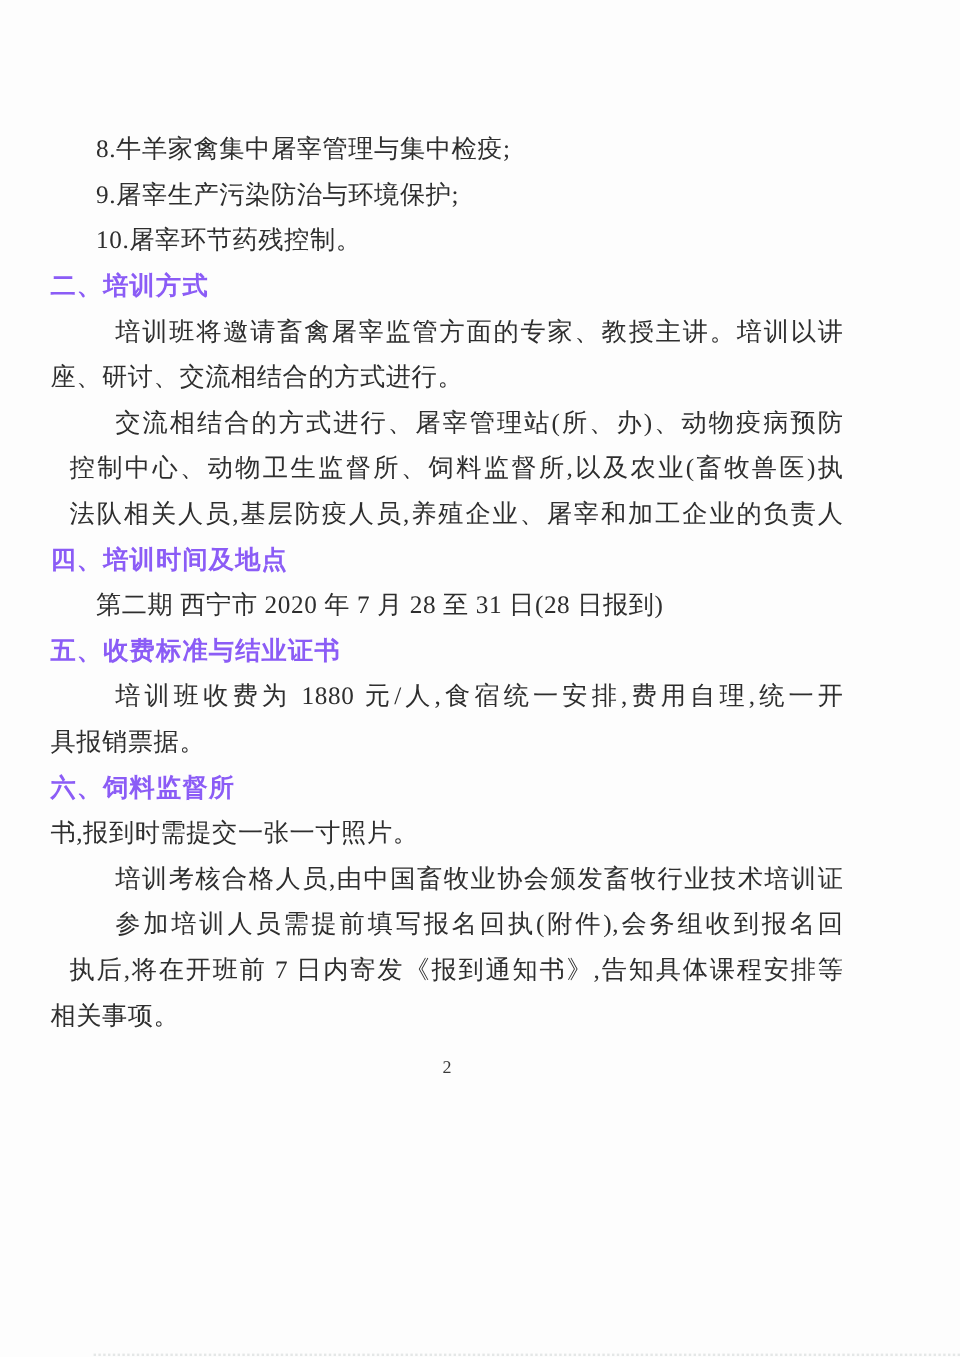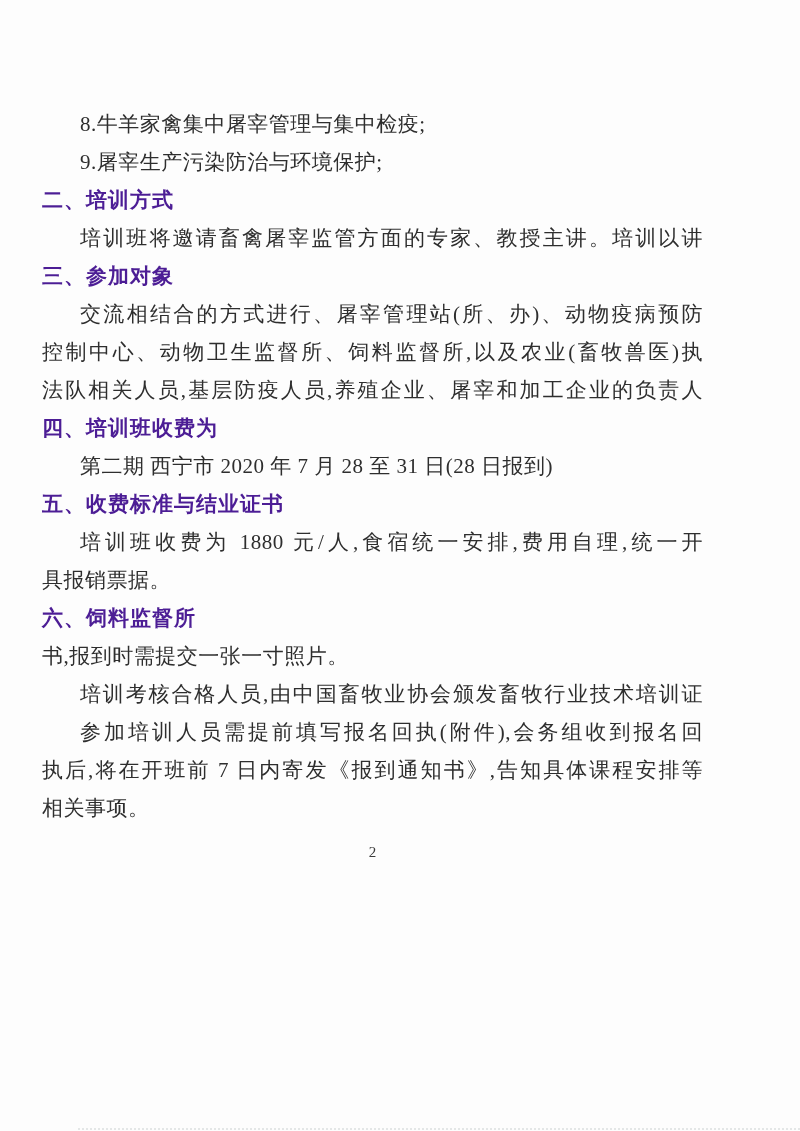--- a/index.html
+++ b/index.html
@@ -32,24 +32,25 @@
     overflow: visible;
     letter-spacing: 0.5px;
   }
   .indent {
     padding-left: 38px;
   }
   .fill {
     white-space: normal;
     text-align: justify;
     text-align-last: justify;
+    margin-left: 16px;
   }
   .heading {
     font-weight: bold;
-    color: #4c1d95;
+    color: #8b5cf6;
     letter-spacing: 1px;
   }
   .page-number {
     margin-top: 14px;
     text-align: center;
     font-size: 15px;
     color: #3a3a3a;
     height: 22px;
     line-height: 22px;
   }
@@ -61,30 +62,31 @@
     border-top: 2px dotted #e4e7e7;
   }
 </style>
 </head>
 <body>
 
 <div class="page">
 
   <div class="line indent">8.牛羊家禽集中屠宰管理与集中检疫;</div>
   <div class="line indent">9.屠宰生产污染防治与环境保护;</div>
+  <div class="line indent">10.屠宰环节药残控制。</div>
 
   <div class="line heading">二、培训方式</div>
   <div class="line indent fill">培训班将邀请畜禽屠宰监管方面的专家、教授主讲。培训以讲</div>
+  <div class="line">座、研讨、交流相结合的方式进行。</div>
 
-  <div class="line heading">三、参加对象</div>
   <div class="line indent fill">交流相结合的方式进行、屠宰管理站(所、办)、动物疫病预防</div>
   <div class="line fill">控制中心、动物卫生监督所、饲料监督所,以及农业(畜牧兽医)执</div>
   <div class="line fill">法队相关人员,基层防疫人员,养殖企业、屠宰和加工企业的负责人</div>
 
-  <div class="line heading">四、培训班收费为</div>
+  <div class="line heading">四、培训时间及地点</div>
   <div class="line indent">第二期 西宁市 2020 年 7 月 28 至 31 日(28 日报到)</div>
 
   <div class="line heading">五、收费标准与结业证书</div>
   <div class="line indent fill">培训班收费为 1880 元/人,食宿统一安排,费用自理,统一开</div>
   <div class="line">具报销票据。</div>
 
   <div class="line heading">六、饲料监督所</div>
   <div class="line">书,报到时需提交一张一寸照片。</div>
   <div class="line indent fill">培训考核合格人员,由中国畜牧业协会颁发畜牧行业技术培训证</div>
 

